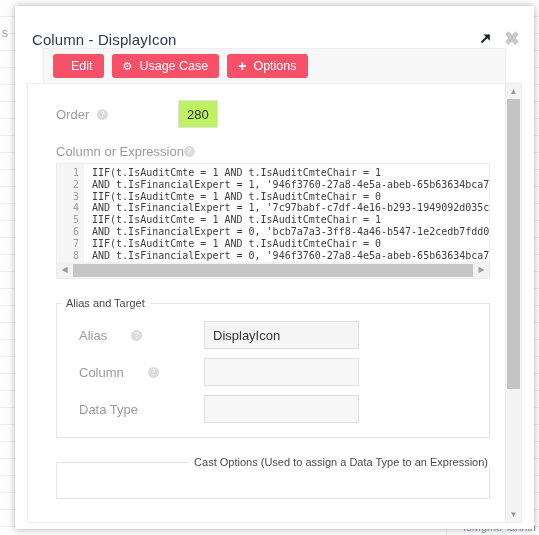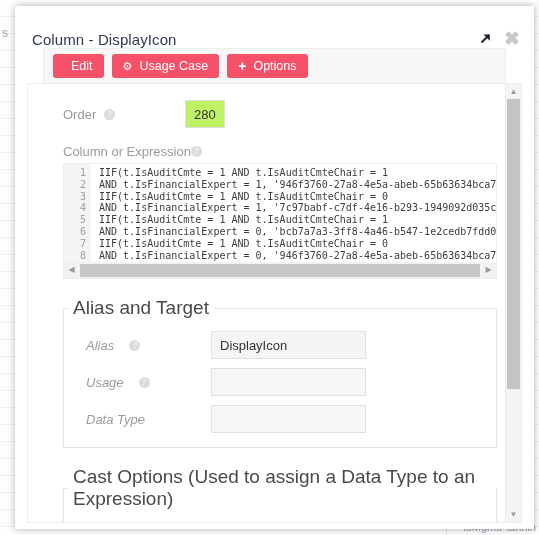--- a/index.html
+++ b/index.html
@@ -146,21 +146,21 @@
     position: relative;
     margin: 0 12px;
     height: 440px;
     border: 1px solid #ededed;
     box-sizing: border-box;
     background: #ffffff;
     overflow: hidden;
   }
   #body-scroll-area {
     position: absolute;
-    left: 8px; top: 0;
+    left: 1px; top: 0;
     width: 485px;
     height: 438px;
     overflow: hidden;
     padding: 0;
     box-sizing: border-box;
   }
   #body-inner {
     padding: 16px 20px 0 27px;
   }
 
@@ -289,48 +289,48 @@
   }
 
   
   fieldset.panel {
     border: 1px solid #e4e4e4;
     margin: 18px 4px 0 0;
     padding: 12px 0 14px 0;
     box-sizing: border-box;
   }
   fieldset.panel > legend {
-    font-size: 19px;
+    font-size: 11px;
     color: #4a4a4a;
     padding: 0 5px;
     margin-left: 4px;
   }
   .fs-row {
     display: flex;
     align-items: center;
     padding-left: 22px;
     margin-bottom: 9px;
   }
   .fs-row:last-child { margin-bottom: 0; }
   .fs-label {
     width: 125px;
     font-size: 13px;
     color: #9b9b9b;
     display: flex;
     align-items: center;
-    gap: 15px;
+    gap: 24px;
     flex: none;
-    font-style: italic;
   }
   .fs-input { width: 155px; }
   #alias-input { background: #f5f5f5; }
 
   #cast-options-panel {
-    padding: 10px 0 28px 0;
+    padding: 10px 0 20px 0;
     margin-bottom: 0;
+    text-align: right;
   }
 
   
   #vscroll {
     position: absolute;
     right: 0;
     top: 0;
     width: 16px;
     height: 438px;
     background: #f4f4f4;
@@ -481,21 +481,21 @@
           <div class="fs-row">
             <div class="fs-label">
               <span>Alias</span>
               <span class="help-icon">?</span>
             </div>
             <input id="alias-input" class="txt-input fs-input" type="text" value="DisplayIcon" style="">
           </div>
 
           <div class="fs-row">
             <div class="fs-label">
-              <span>Usage</span>
+              <span>Column</span>
               <span class="help-icon">?</span>
             </div>
             <input class="txt-input fs-input" type="text" value="" style="">
           </div>
 
           <div class="fs-row">
             <div class="fs-label">
               <span>Data Type</span>
             </div>
             <input class="txt-input fs-input" type="text" value="" style="">

